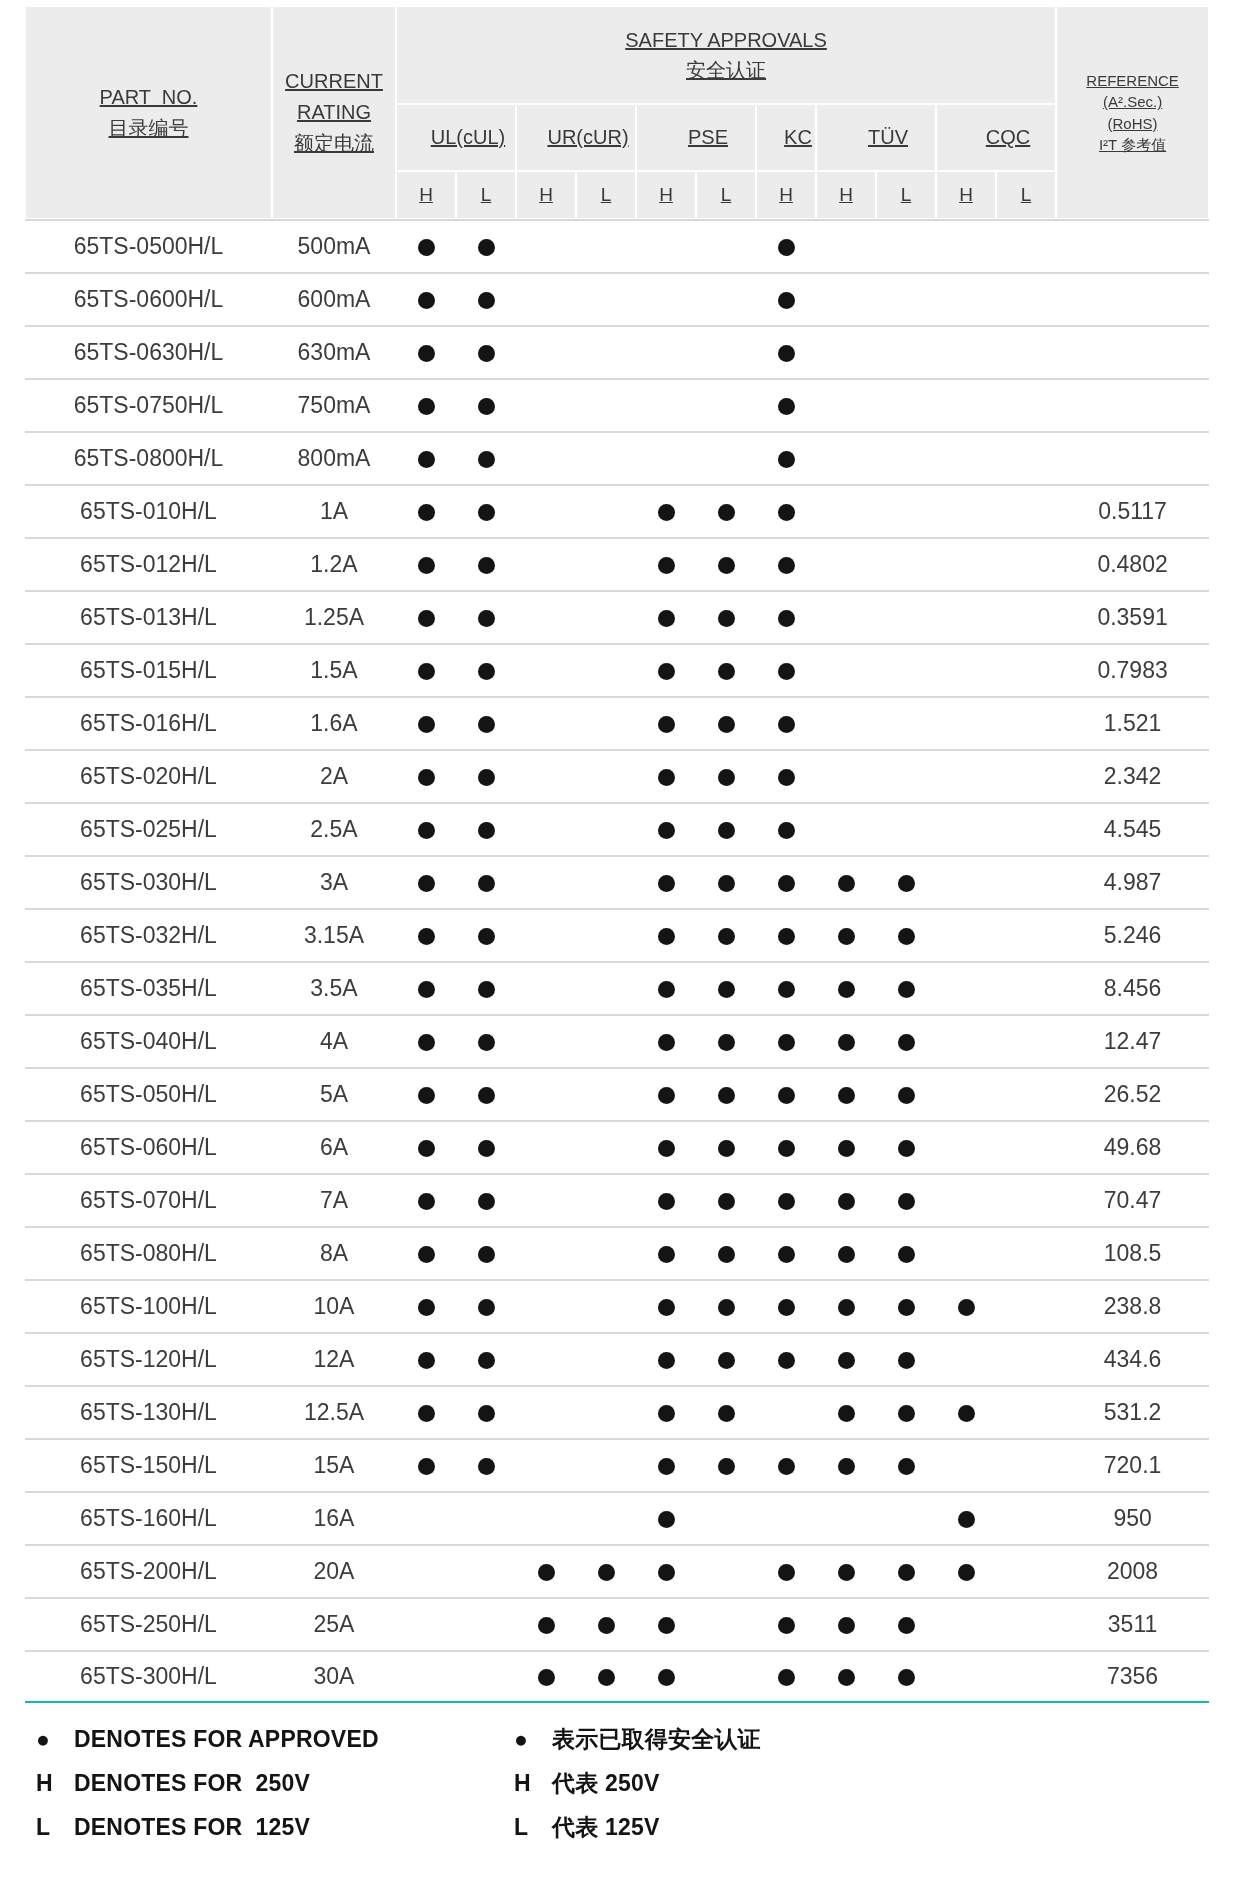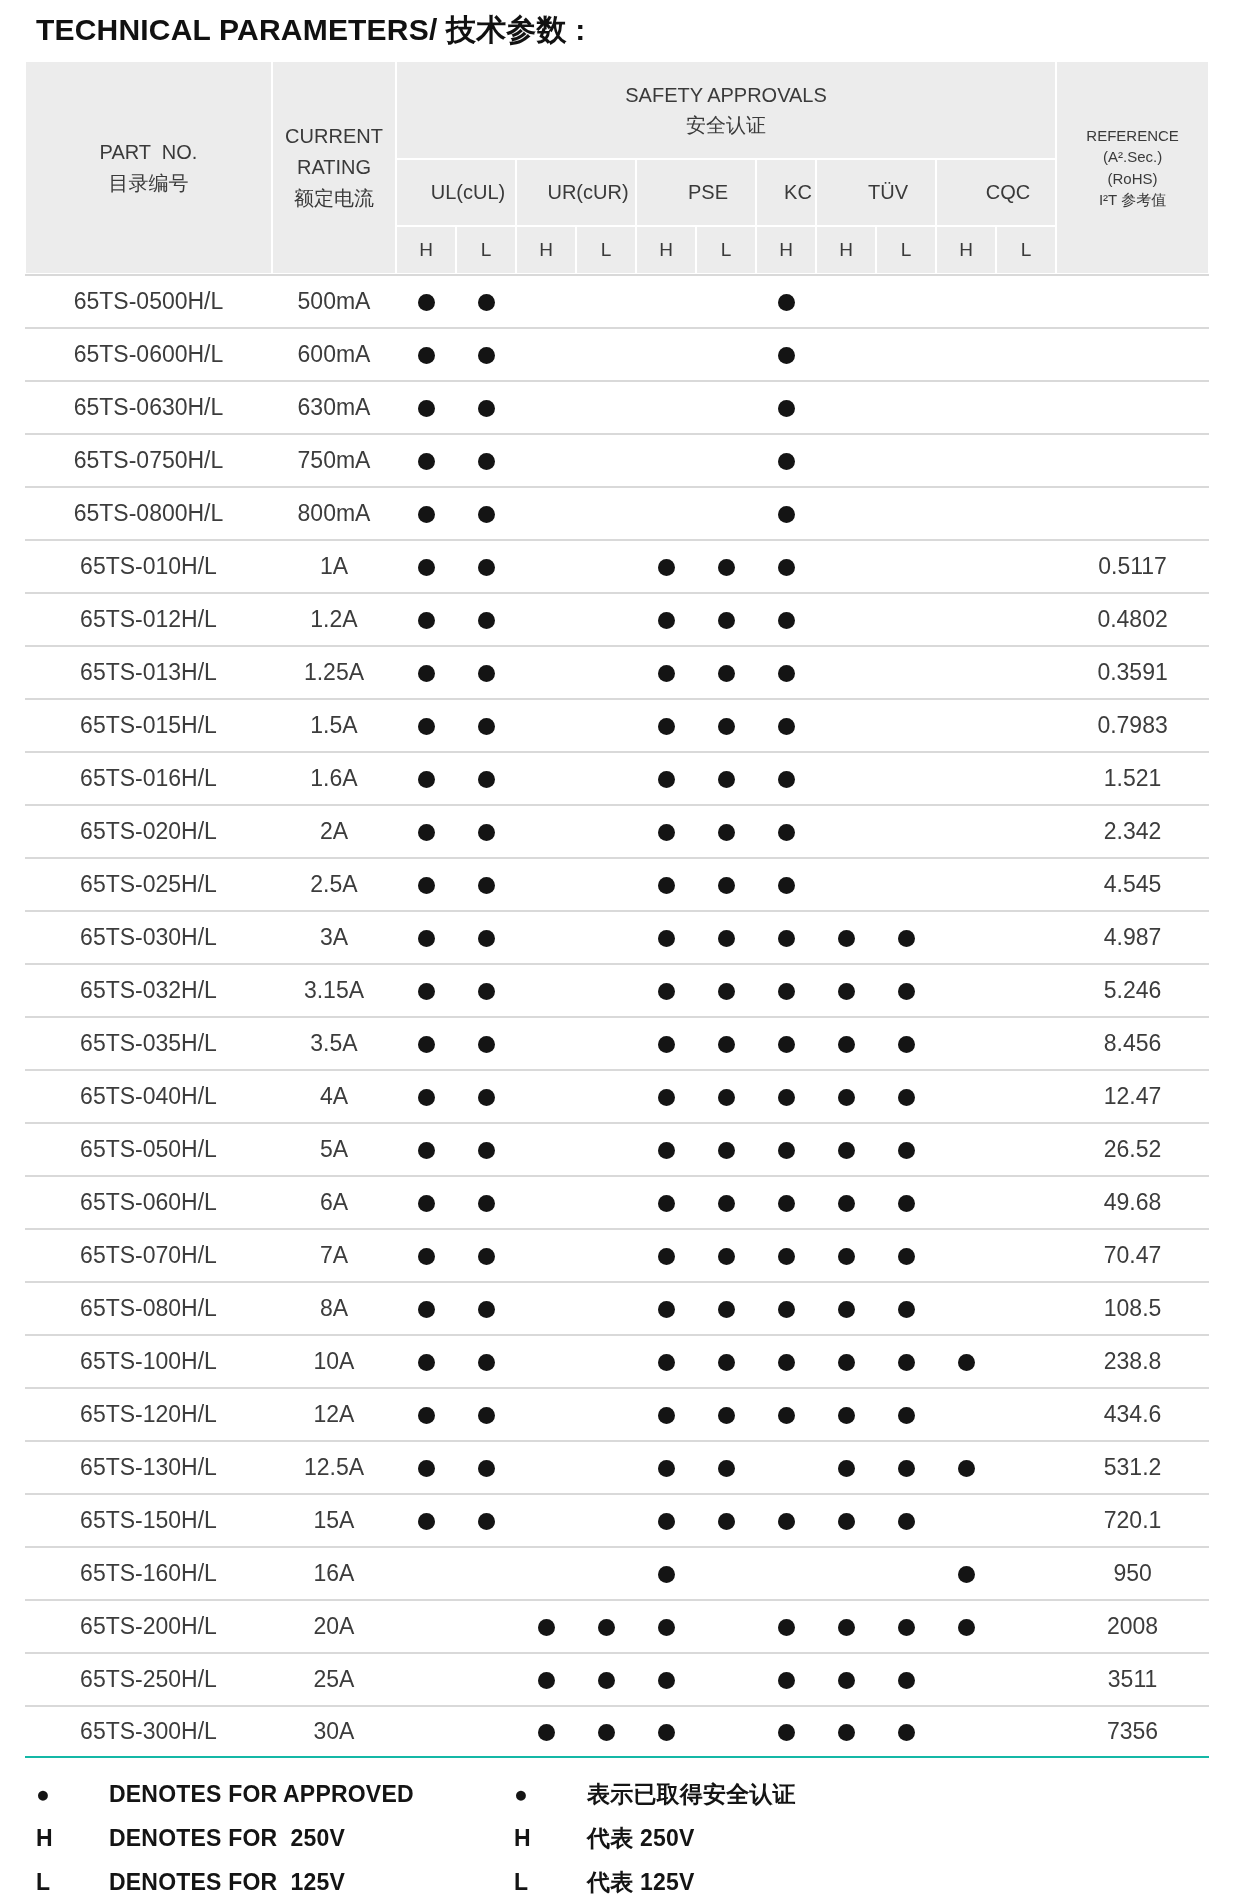--- a/index.html
+++ b/index.html
@@ -36,20 +36,21 @@
 
   thead th {
     background: #ececec;
     border: 1.5px solid #ffffff;
     font-weight: normal;
     color: #3a3a3a;
     text-align: center;
     vertical-align: middle;
     white-space: pre-wrap;
     padding: 0;
+    text-decoration: underline;
   }
   .th-part, .th-cur {
     font-size: 20px;
     line-height: 1.55;
   }
   .th-safety {
     height: 98px;
     font-size: 20px;
     line-height: 1.5;
   }
@@ -93,28 +94,27 @@
     display: flex;
     align-items: center;
     height: 44px;
     font-weight: bold;
     font-size: 23px;
     color: #141414;
   }
   .lg-left { width: 478px; display: flex; align-items: center; }
   .lg-right { display: flex; align-items: center; }
   .lg-sym { width: 38px; white-space: pre; }
-  .lg-text { white-space: pre; letter-spacing: 0.2px; margin-left: 35px; }
+  .lg-text { white-space: pre; letter-spacing: 0.2px; }
 </style>
 </head>
 <body>
 
 <div class="page">
 
-  <div class="title">TECHNICAL PARAMETERS/ 技术参数 :</div>
 
   <div class="tbl-wrap">
     <table>
       <colgroup>
         <col style="width:247px">
         <col style="width:124px">
         <col style="width:60px">
           <col style="width:60px">
         <col style="width:60px">
           <col style="width:60px">

